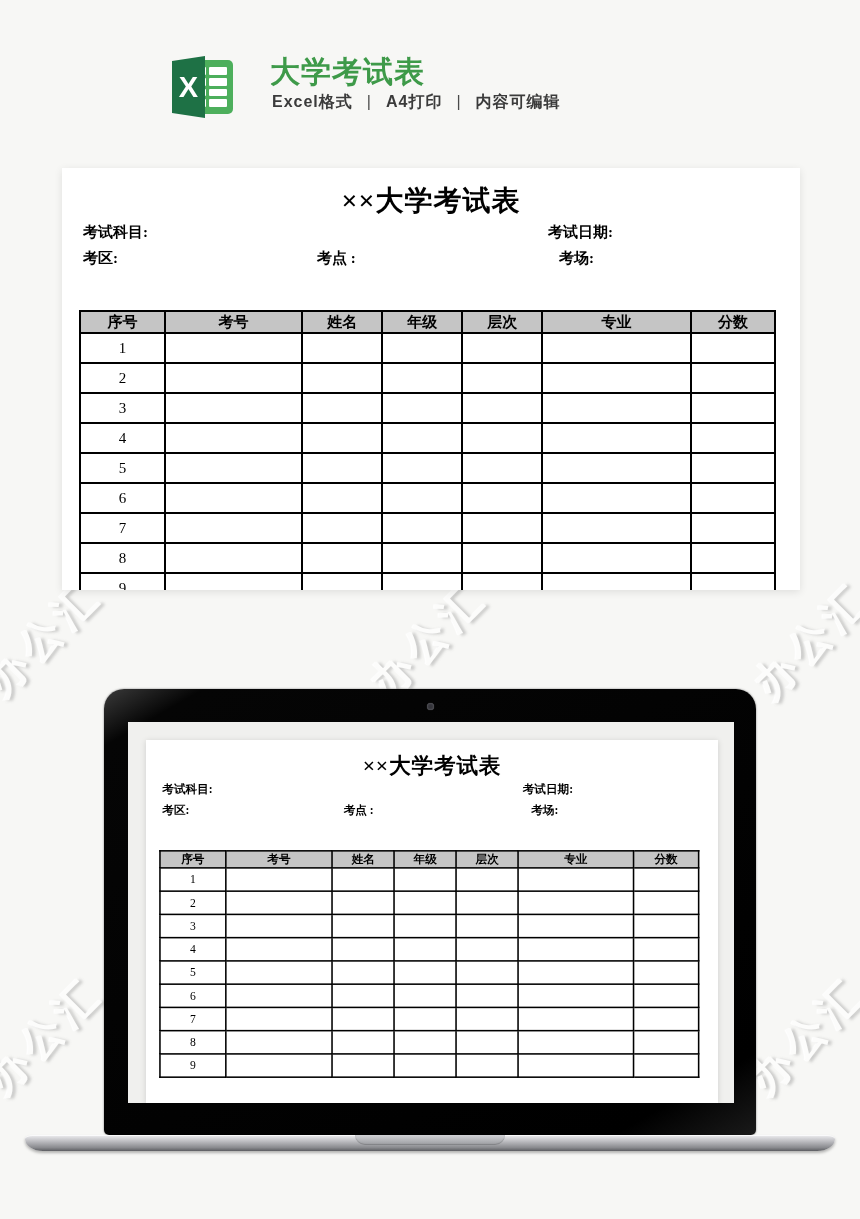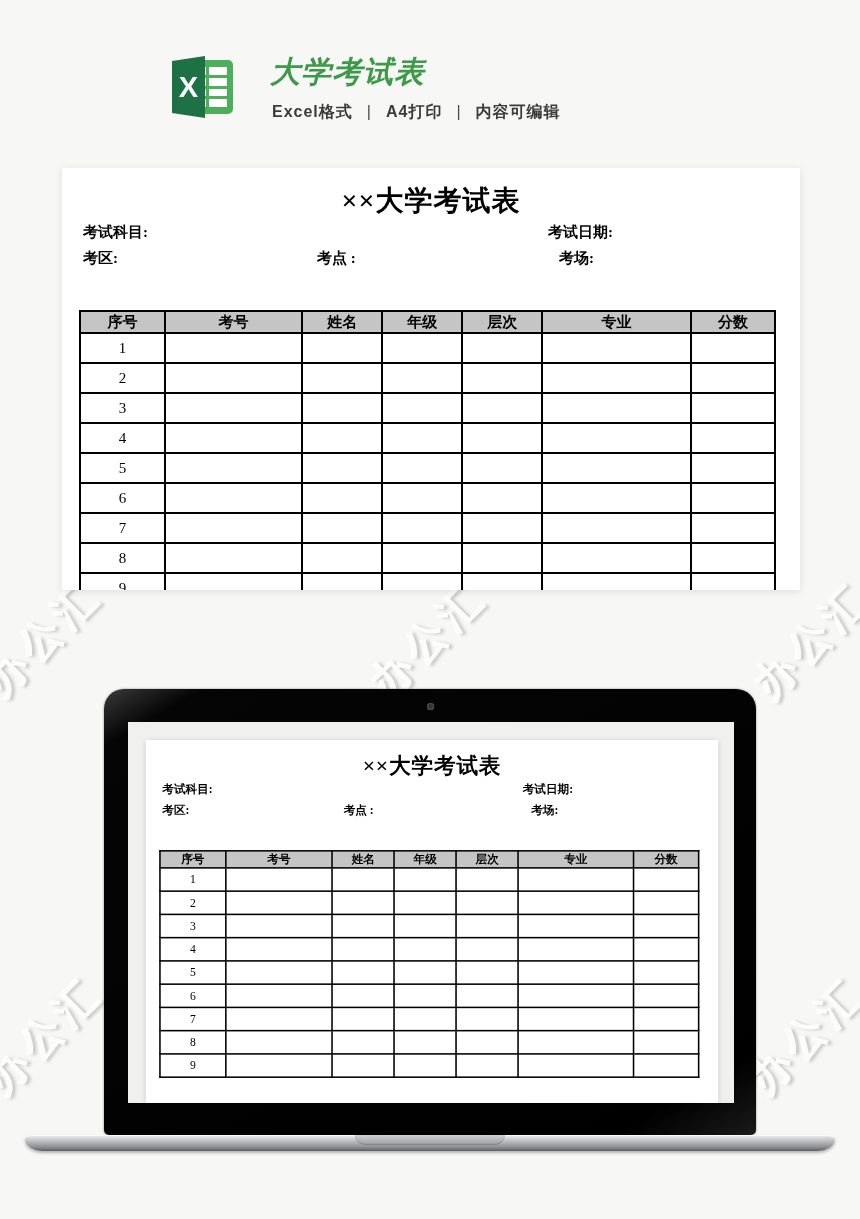--- a/index.html
+++ b/index.html
@@ -28,22 +28,22 @@
   .xl-icon{position:absolute; left:170px; top:56px; width:64px; height:62px; z-index:2;}
   .xl-sheet{position:absolute; left:22px; top:4px; width:41px; height:54px; background:#4daf5c; border-radius:5px;}
   .xl-grid{position:absolute; left:6px; top:7px; right:6px; bottom:7px;
            display:grid; grid-template-columns:8px 1fr; grid-auto-rows:1fr; gap:3px;}
   .xl-grid span{background:#ffffff; border-radius:1px;}
   .xl-book{position:absolute; left:2px; top:0; width:33px; height:62px; background:#1e7145;
            clip-path:polygon(0 8%, 100% 0, 100% 100%, 0 92%);
            display:flex; align-items:center; justify-content:center;
            color:#fff; font-weight:bold; font-size:29px; font-family:"Liberation Sans",sans-serif;}
   .hdr-title{position:absolute; left:270px; top:52px; z-index:2;
-             font-size:30px; font-weight:bold; color:#3e9a49; letter-spacing:1px;font-style:italic;}
-  .hdr-sub{position:absolute; left:272px; top:102px; z-index:2;
+             font-size:30px; font-weight:bold; color:#3e9a49; letter-spacing:1px;}
+  .hdr-sub{position:absolute; left:272px; top:92px; z-index:2;
            font-size:16px; font-weight:bold; color:#3b3b3b; letter-spacing:1px;}
   .hdr-sub .sep{margin:0 14px; color:#4a4a4a; font-weight:normal;}
 
   
   .sheet{position:relative; width:738px; height:435px; background:#fff;
          font-family:"Liberation Serif","DejaVu Serif",serif; color:#000;}
   .sheet-title{position:absolute; left:0; top:14px; width:100%; text-align:center;
                font-size:28px; font-weight:bold; letter-spacing:1px;}
   .fld{position:absolute; font-size:15px; font-weight:bold; white-space:nowrap;}
   .f-subject{left:21px;  top:55px;}

